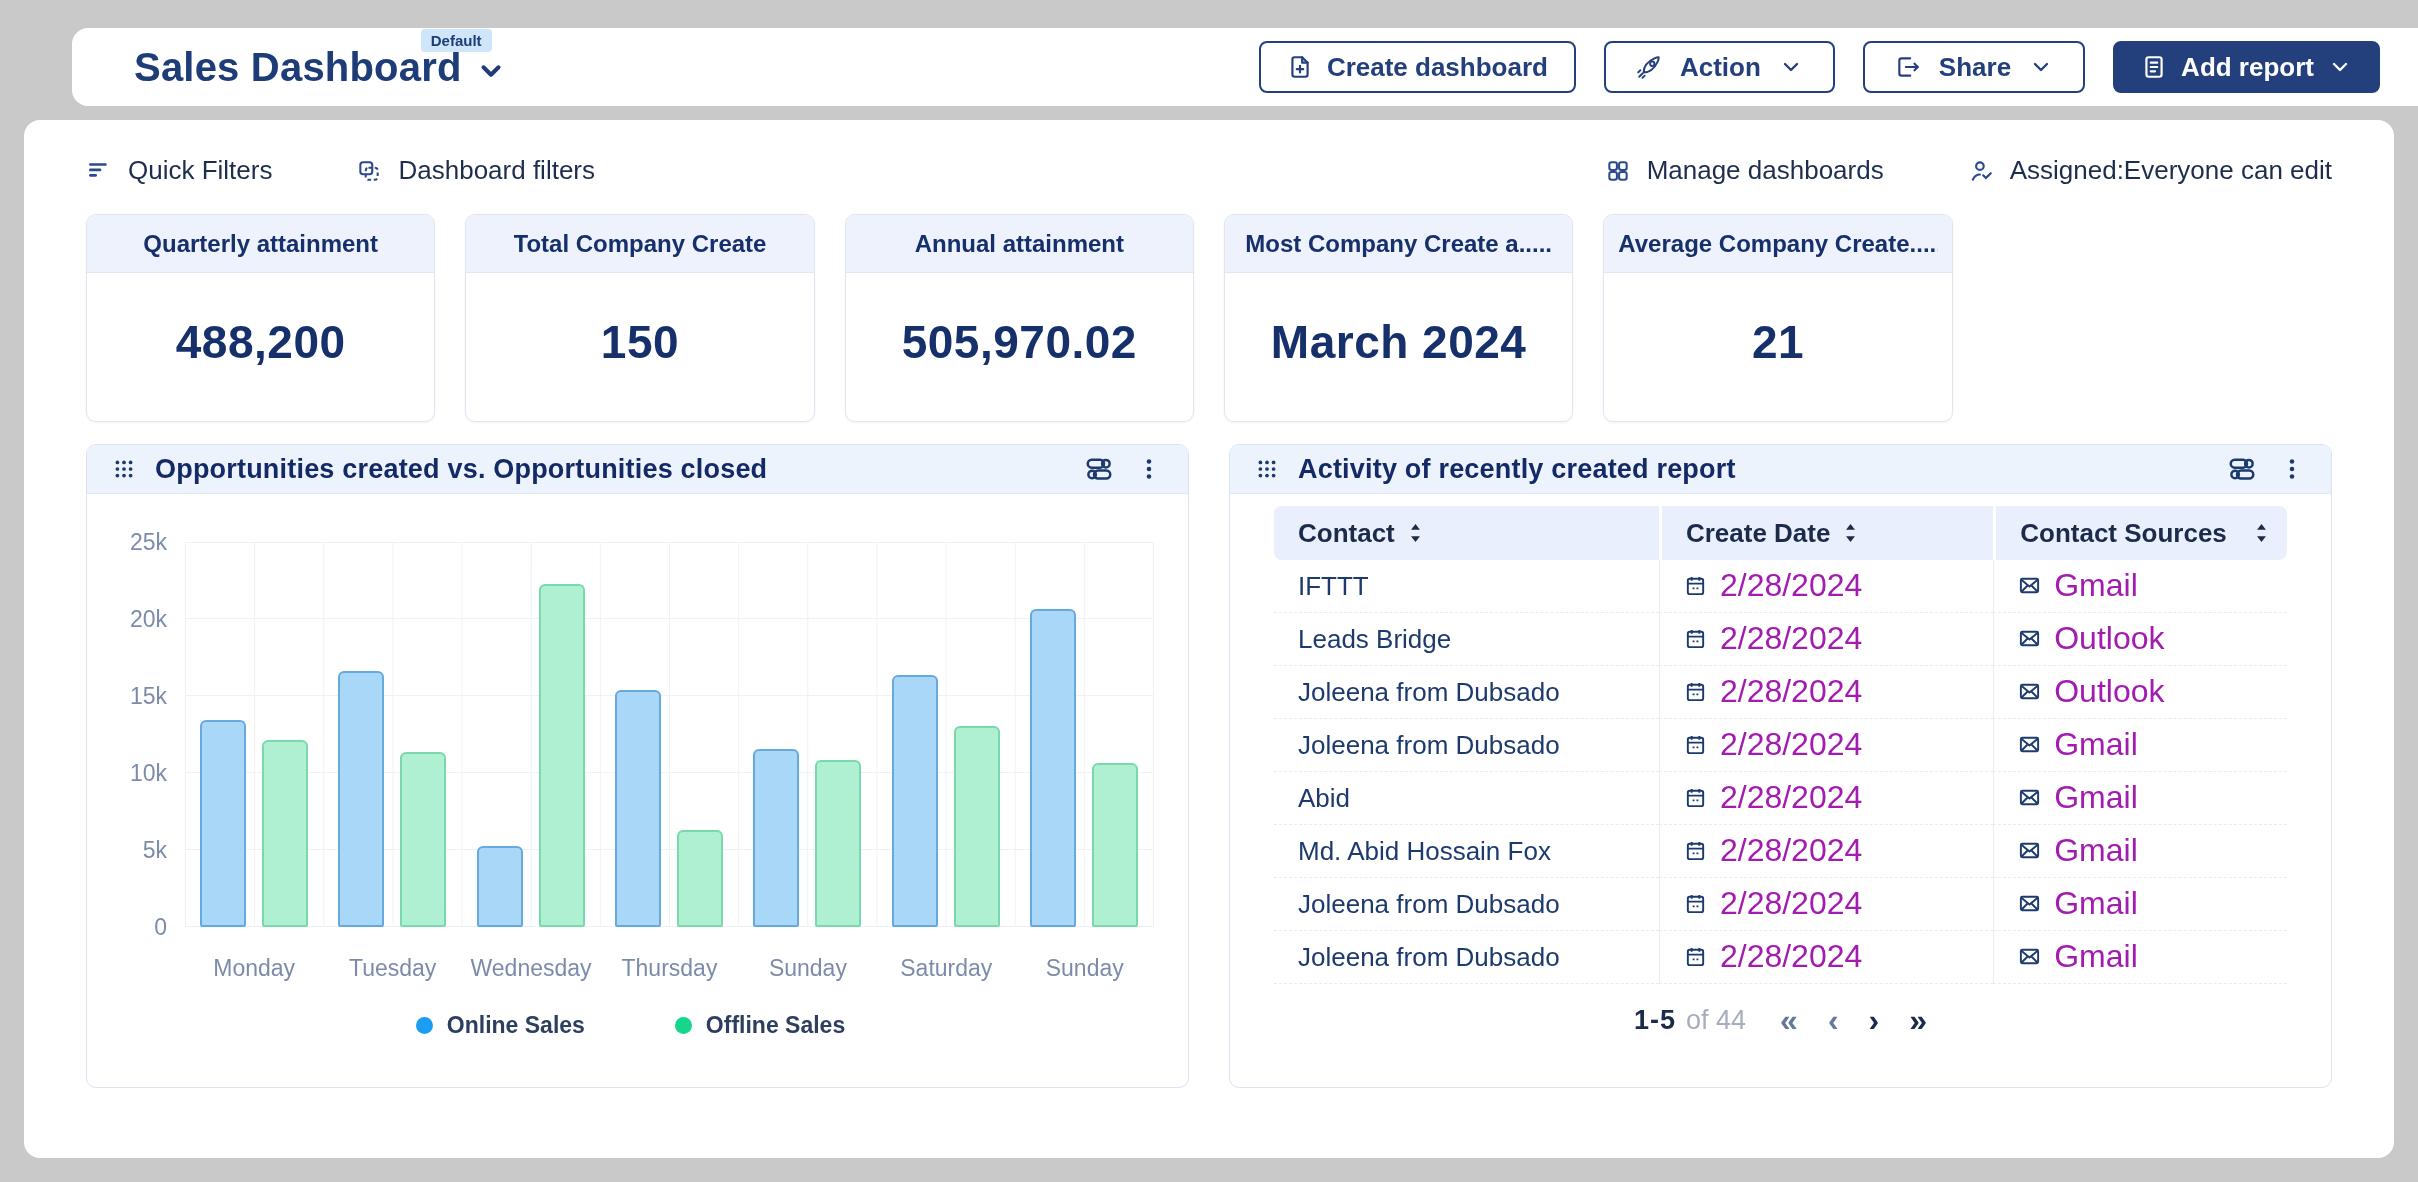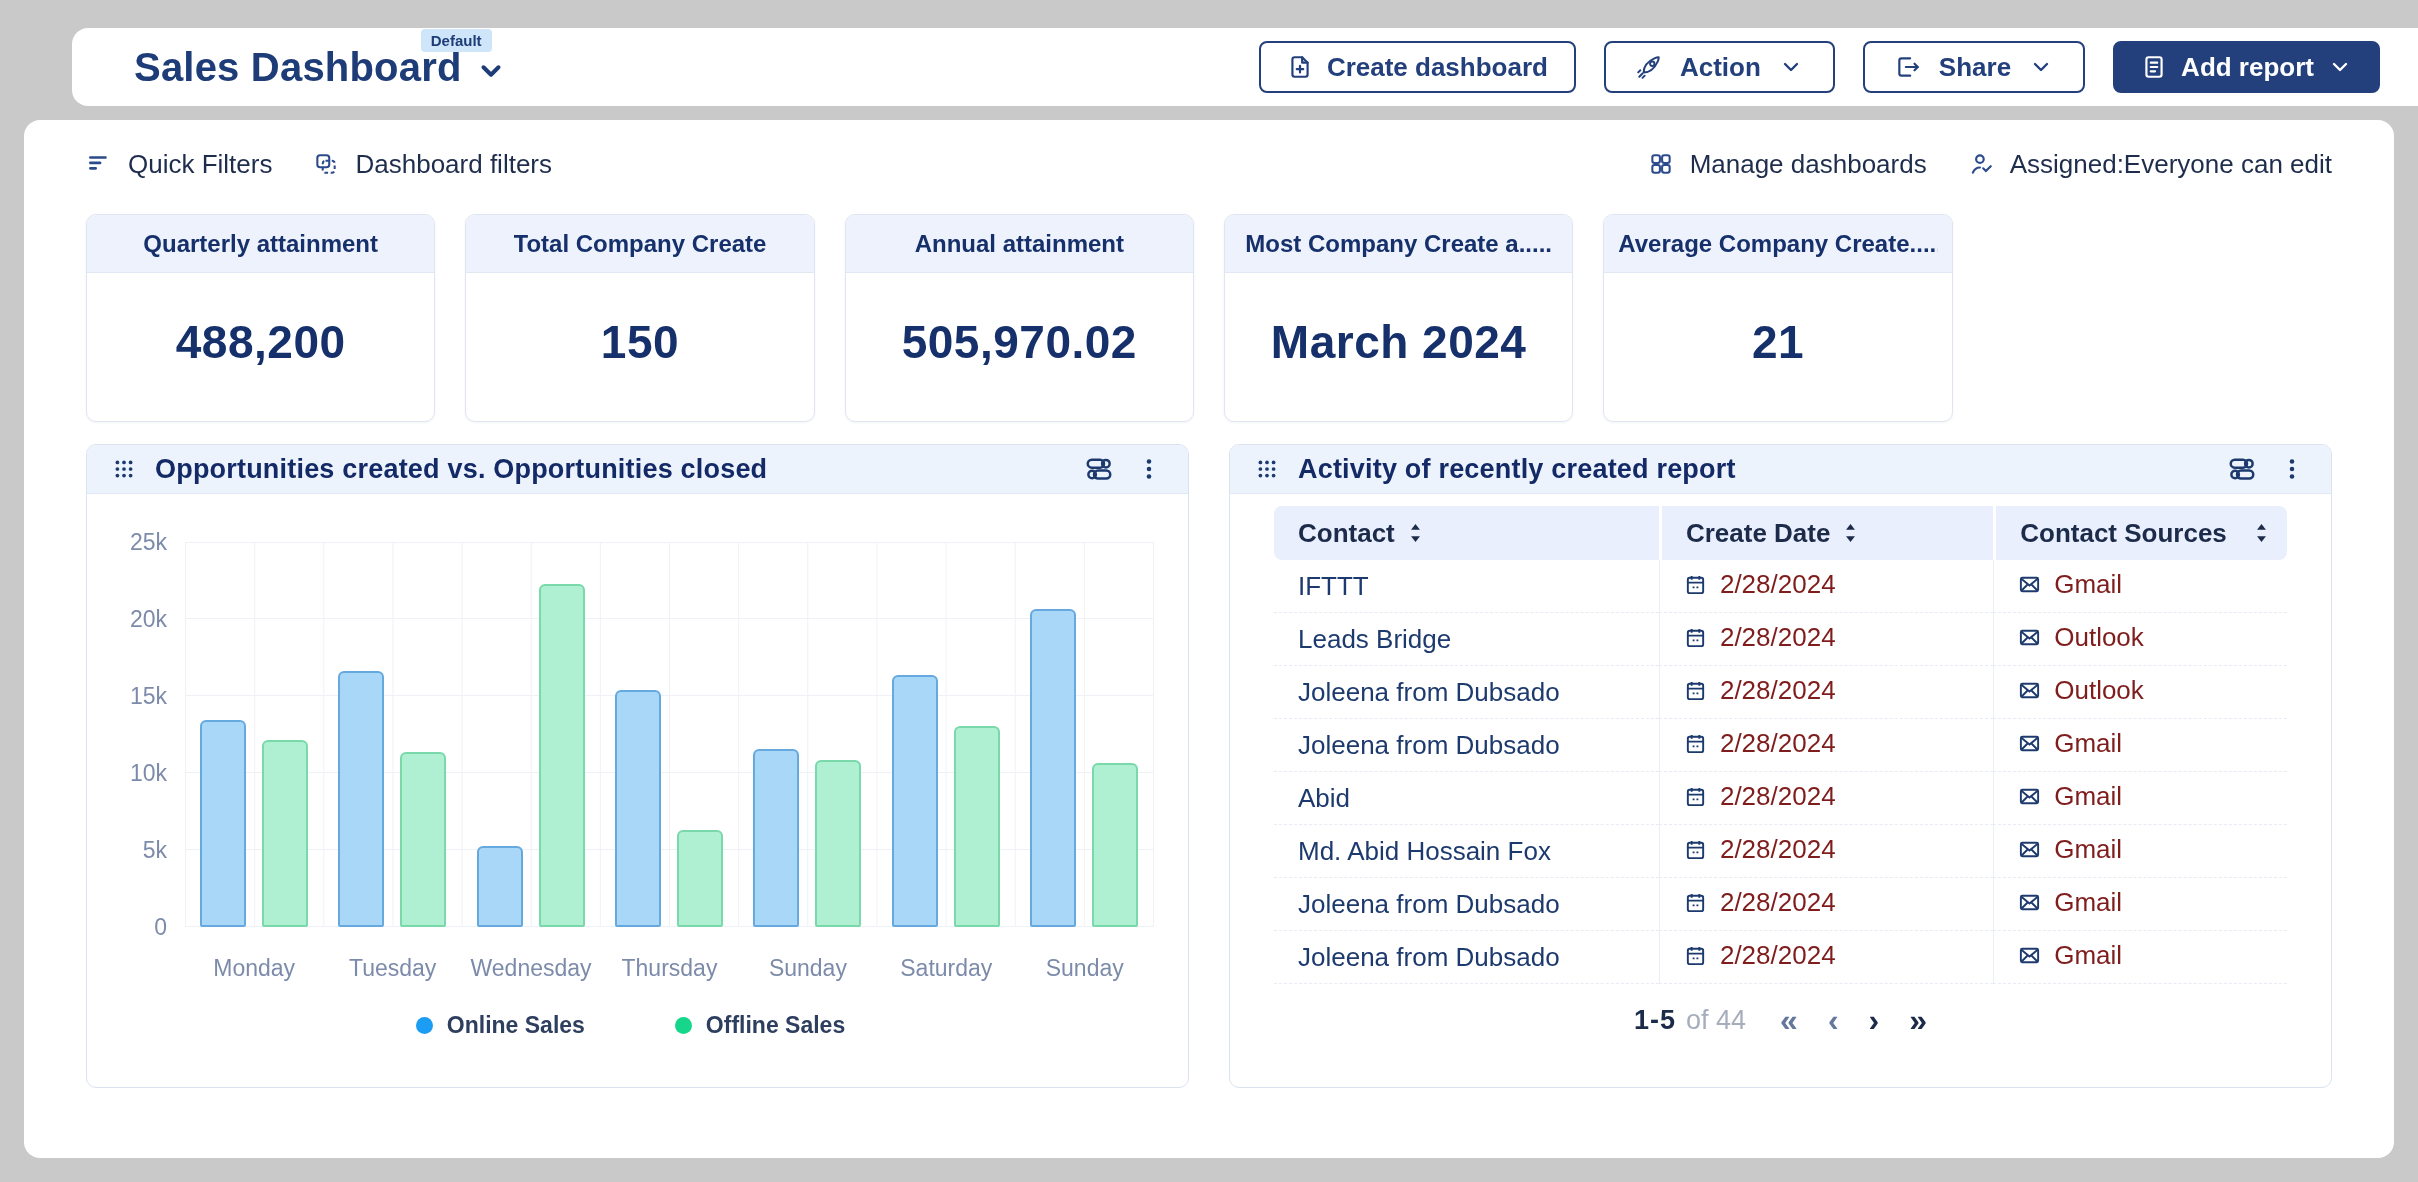--- a/index.html
+++ b/index.html
@@ -43,21 +43,21 @@
   .btn.solid { background: #23407c; color: #ffffff; border-color: #23407c; }
   .btn svg { flex: 0 0 auto; }
   
   .main {
     position: absolute; left: 24px; top: 120px;
     width: 2370px; height: 1038px;
     background: #ffffff; border-radius: 16px;
     padding: 22px 62px 0;
   }
   
-  .filters-row { display: flex; align-items: center; height: 44px; gap: 41px; }
+  .filters-row { display: flex; align-items: flex-end; height: 44px; gap: 84px; }
   .filters-row .spacer { flex: 1; }
   .filter-item {
     display: flex; align-items: center; gap: 16px;
     font-size: 26px; color: #1f2d4d; cursor: pointer; white-space: nowrap;
   }
   .filter-item svg { color: #2b4a8b; }
   
   .kpi-row {
     margin-top: 28px;
     display: grid; grid-template-columns: repeat(6, 1fr); gap: 30px;
@@ -125,21 +125,21 @@
     font-size: 26px; font-weight: 700; color: #1c2b4a;
     text-align: left; padding-left: 24px; white-space: nowrap; cursor: pointer;
   }
   th .th-inner { display: flex; align-items: center; gap: 12px; }
   th:first-child { border-radius: 8px 0 0 8px; }
   th:last-child { border-radius: 0 8px 8px 0; }
   th + th { border-left: 3px solid #ffffff; }
   td { height: 53px; border-bottom: 1px dashed #e7ebf3; padding-left: 24px; white-space: nowrap; overflow: hidden; }
   td + td { border-left: 1px solid #e9edf5; }
   td.c-contact { font-size: 26px; color: #1d3a6e; }
-  td.c-date, td.c-source { font-size: 26px; color: #7f1d1d; }
+  td.c-date, td.c-source { font-size: 32px; color: #a21caf; }
   .cell-ic { display: inline-flex; align-items: center; gap: 13px; }
   .cell-ic svg { color: #1d3a6e; flex: 0 0 auto; }
   .pagination {
     margin-top: 20px; display: flex; align-items: center; justify-content: center;
     font-size: 27px;
   }
   .pagination .range { color: #1c2b4a; font-weight: 700; letter-spacing: 1px; }
   .pagination .of { color: #a6adbd; margin-left: 10px; }
   .pg-arrows { display: flex; align-items: center; gap: 30px; margin-left: 34px; }
   .pg { font-size: 32px; font-weight: 700; color: #1c2b4a; cursor: pointer; line-height: 1; }

